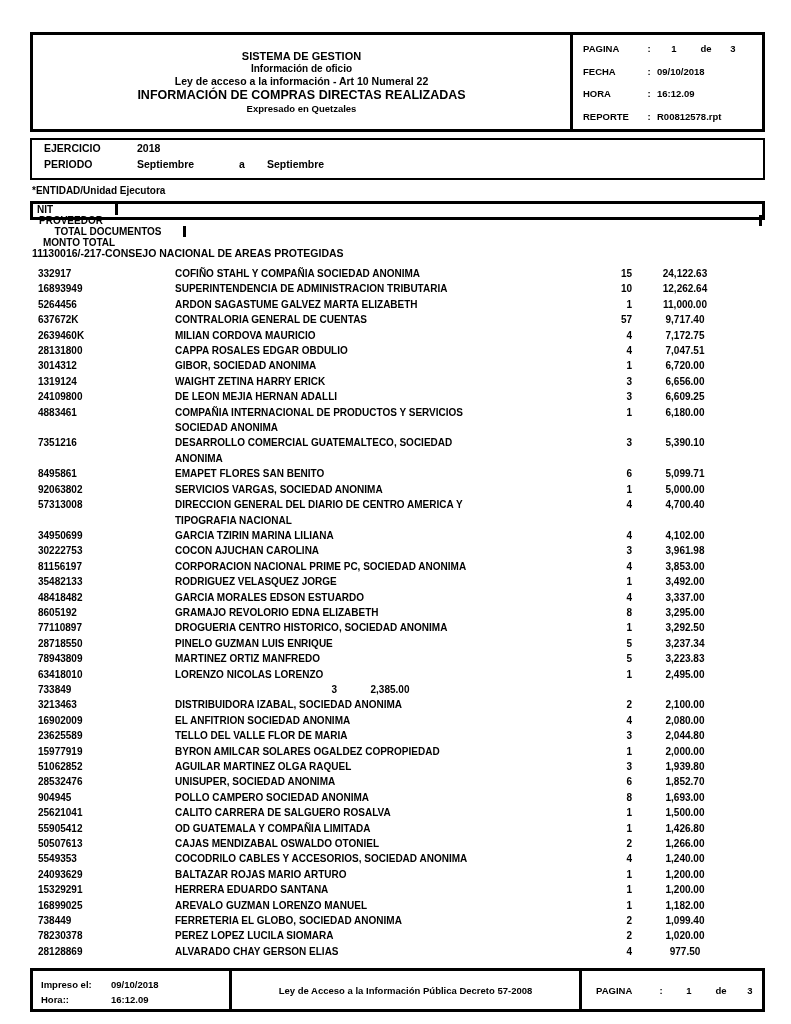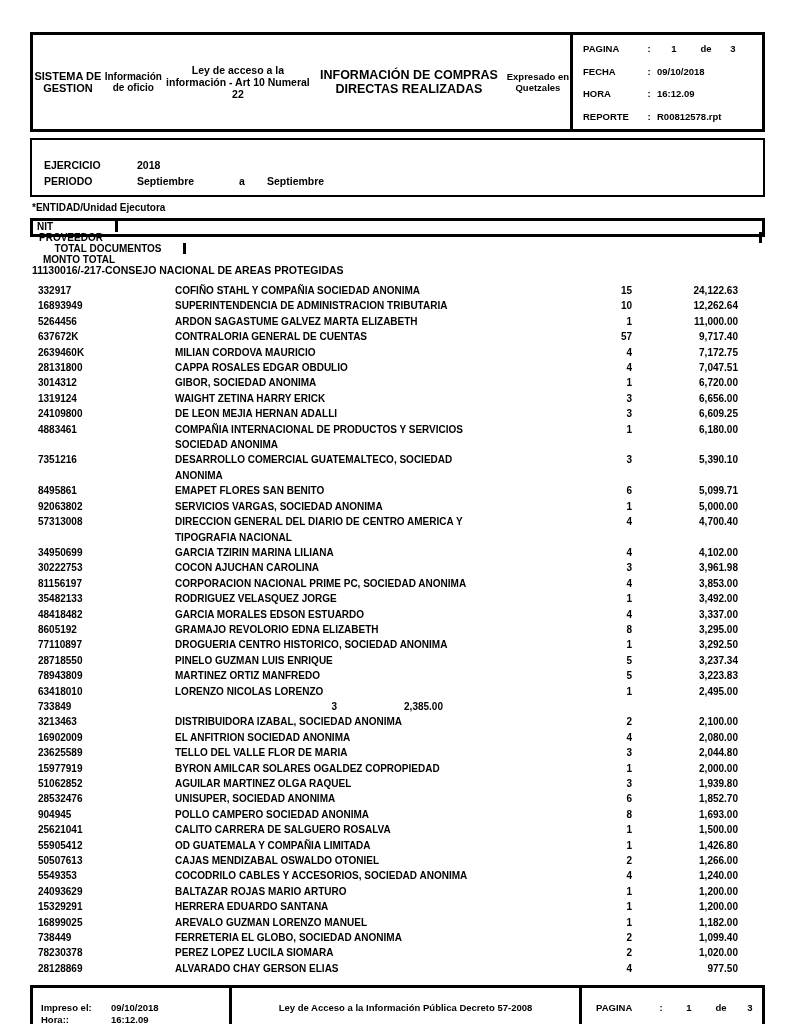--- a/index.html
+++ b/index.html
@@ -4,60 +4,60 @@
 <style>
   * { margin:0; padding:0; box-sizing:border-box; }
   html,body { background:#ffffff; }
   .page {
     width:791px; height:1024px; background:#ffffff; color:#000;
     font-family:"Liberation Sans", sans-serif; font-weight:bold;
     padding:32px 26px 0 30px; position:relative; overflow:hidden;
   }
   
   .header-box { display:flex; border:3px solid #000; height:100px; }
-  .header-titles { flex:1; display:flex; flex-direction:row; align-items:center; justify-content:center; gap:1px; text-align:center; }
+  .header-titles { flex:1; display:flex; flex-direction:column; align-items:center; justify-content:center; gap:1px; text-align:center; }
   .t1 { font-size:11px; }
   .t2 { font-size:10px; }
   .t3 { font-size:10.5px; }
   .t4 { font-size:12.5px; }
   .t5 { font-size:9.5px; }
   .header-meta { width:192px; border-left:3px solid #000; padding:8px 8px 6px 10px; display:flex; flex-direction:column; justify-content:space-between; }
   .meta-row { display:flex; font-size:9.5px; line-height:12px; }
   .meta-label { width:58px; }
   .meta-colon { width:16px; text-align:center; }
   .meta-val { flex:1; }
   .pagina-vals { flex:1; display:flex; }
   .pagina-vals span:nth-child(1){ width:34px; text-align:center; }
   .pagina-vals span:nth-child(2){ width:30px; text-align:center; }
   .pagina-vals span:nth-child(3){ width:24px; text-align:center; }
   
-  .filter-box { border:2px solid #000; margin-top:6px; padding:17px 0 6px 12px; }
+  .filter-box { border:2px solid #000; margin-top:6px; padding:0 0 6px 12px; }
   .filter-row { display:flex; font-size:10.5px; line-height:16px; }
   .f-label { width:93px; }
   .f-val1 { width:102px; }
   .f-a { width:28px; }
   
   .entity-label { font-size:10px; margin-top:5px; padding-left:2px; }
   
   .table-head { display:flex; border:3px solid #000; margin-top:5px; height:19px; align-items:center; font-size:10px;flex-direction:column; }
   .th-nit { width:85px; padding-left:4px; align-self:stretch; display:flex; align-items:center; border-right:3px solid #000; }
   .th-prov { flex:1; padding-left:6px; align-self:stretch; display:flex; align-items:center; border-right:3px solid #000; }
   .th-docs { width:153px; text-align:center; align-self:stretch; display:flex; align-items:center; justify-content:center; border-right:3px solid #000; }
   .th-monto { width:92px; text-align:center; align-self:stretch; display:flex; align-items:center; justify-content:center; }
   
   .section-title { font-size:10.5px; margin-top:27px; padding-left:2px; }
   .rows { margin-top:7px; }
   .row { display:flex; align-items:flex-start; font-size:10px; line-height:15.4px; }
   .c-nit { width:145px; padding-left:8px; }
   .c-prov { width:295px; white-space:pre-line; }
   .c-docs { width:162px; text-align:right; }
-  .c-monto { width:106px; text-align:right; }
+  .c-monto { width:106px; text-align:center; }
   
   .footer { display:flex; margin-top:9px; height:44px; font-size:9.5px; }
-  .foot-left { width:202px; border:3px solid #000; padding:14px 6px 3px 8px; display:flex; flex-direction:column; justify-content:space-between; }
+  .foot-left { width:202px; border:3px solid #000; padding:8px 6px 3px 8px; display:flex; flex-direction:column; justify-content:space-between; }
   .foot-line { display:flex; line-height:12px; }
   .fl-label { width:70px; }
   .foot-center { flex:1; border:3px solid #000; margin-left:-3px; display:flex; align-items:center; justify-content:center; text-align:center; }
   .foot-right { width:186px; border:3px solid #000; margin-left:-3px; display:flex; align-items:center; padding-left:14px; }
   .fp-label { width:52px; }
   .fp-colon { width:26px; text-align:center; }
   .fp-page { width:30px; text-align:center; }
   .fp-de { width:34px; text-align:center; }
   .fp-total { width:24px; text-align:center; }
 </style>

